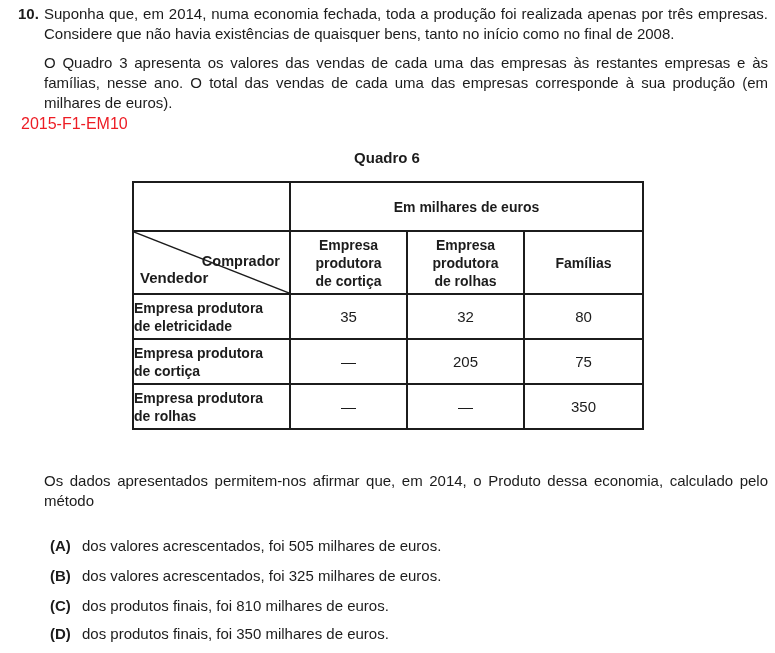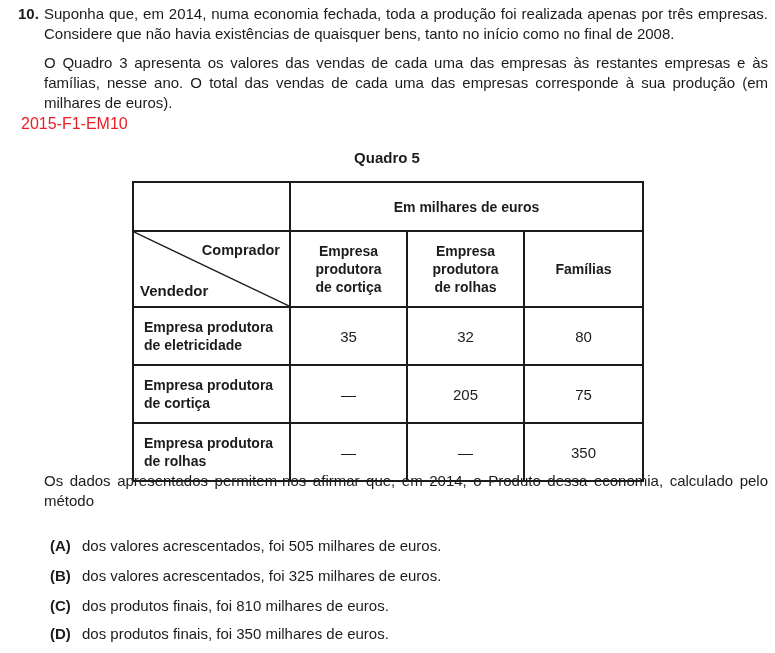--- a/index.html
+++ b/index.html
@@ -26,34 +26,34 @@
     font-size:16px; line-height:20px; color:#ed1c24;
   }
   .table-title {
     position:absolute; left:132px; top:149px; width:510px;
     text-align:center; font-size:15px; font-weight:bold;
   }
   table.quadro {
     position:absolute; left:132px; top:181px;
     width:510px; border-collapse:collapse; table-layout:fixed;
   }
-  table.quadro td { border:2px solid #1c1c1c; padding:10px; vertical-align:middle; }
+  table.quadro td { border:2px solid #1c1c1c; padding:0; vertical-align:middle; }
   col.c0 { width:157px; } col.c1 { width:117px; } col.c2 { width:117px; } col.c3 { width:119px; }
   .unit-row td { height:49px; }
   td.no-border { border:none; background:transparent; }
   td.unit-cell { text-align:center; font-size:14px; font-weight:bold; }
   .header-row td { height:63px; }
   td.head-cell {
     text-align:center; font-size:14px; font-weight:bold;
     line-height:18px; white-space:pre-line;
   }
   td.corner-cell { position:relative; }
   .diag { position:absolute; left:0; top:0; width:100%; height:100%; display:block; }
   .corner-top {
-    position:absolute; top:10px; right:9px;
+    position:absolute; top:21px; right:9px;
     font-size:14.5px; font-weight:bold;
   }
   .corner-bottom {
     position:absolute; bottom:7px; left:6px;
     font-size:15px; font-weight:bold;
   }
   .body-row td { height:45px; }
   td.label-cell {
     font-size:14px; font-weight:bold; line-height:18px;
     white-space:pre-line; padding-left:6px; text-align:left;
@@ -67,21 +67,21 @@
   .opt-letter { font-weight:bold; width:32px; flex:none; }
   .opt-a { top:536px; } .opt-b { top:566px; } .opt-c { top:596px; } .opt-d { top:624px; }
 </style>
 </head>
 <body>
 
 <div class="q-number">10.</div>
 <div class="para p1">Suponha que, em 2014, numa economia fechada, toda a produção foi realizada apenas por três empresas. Considere que não havia existências de quaisquer bens, tanto no início como no final de 2008.</div>
 <div class="para p2">O Quadro 3 apresenta os valores das vendas de cada uma das empresas às restantes empresas e às famílias, nesse ano. O total das vendas de cada uma das empresas corresponde à sua produção (em milhares de euros).</div>
 <div class="exam-code">2015-F1-EM10</div>
-<div class="table-title">Quadro 5</div>
+<div class="table-title">Quadro 6</div>
 
 <table class="quadro">
   <colgroup>
       <col class="c0">
       <col class="c1">
       <col class="c2">
       <col class="c3">
     </colgroup>
   <tbody>
     <tr class="unit-row">

